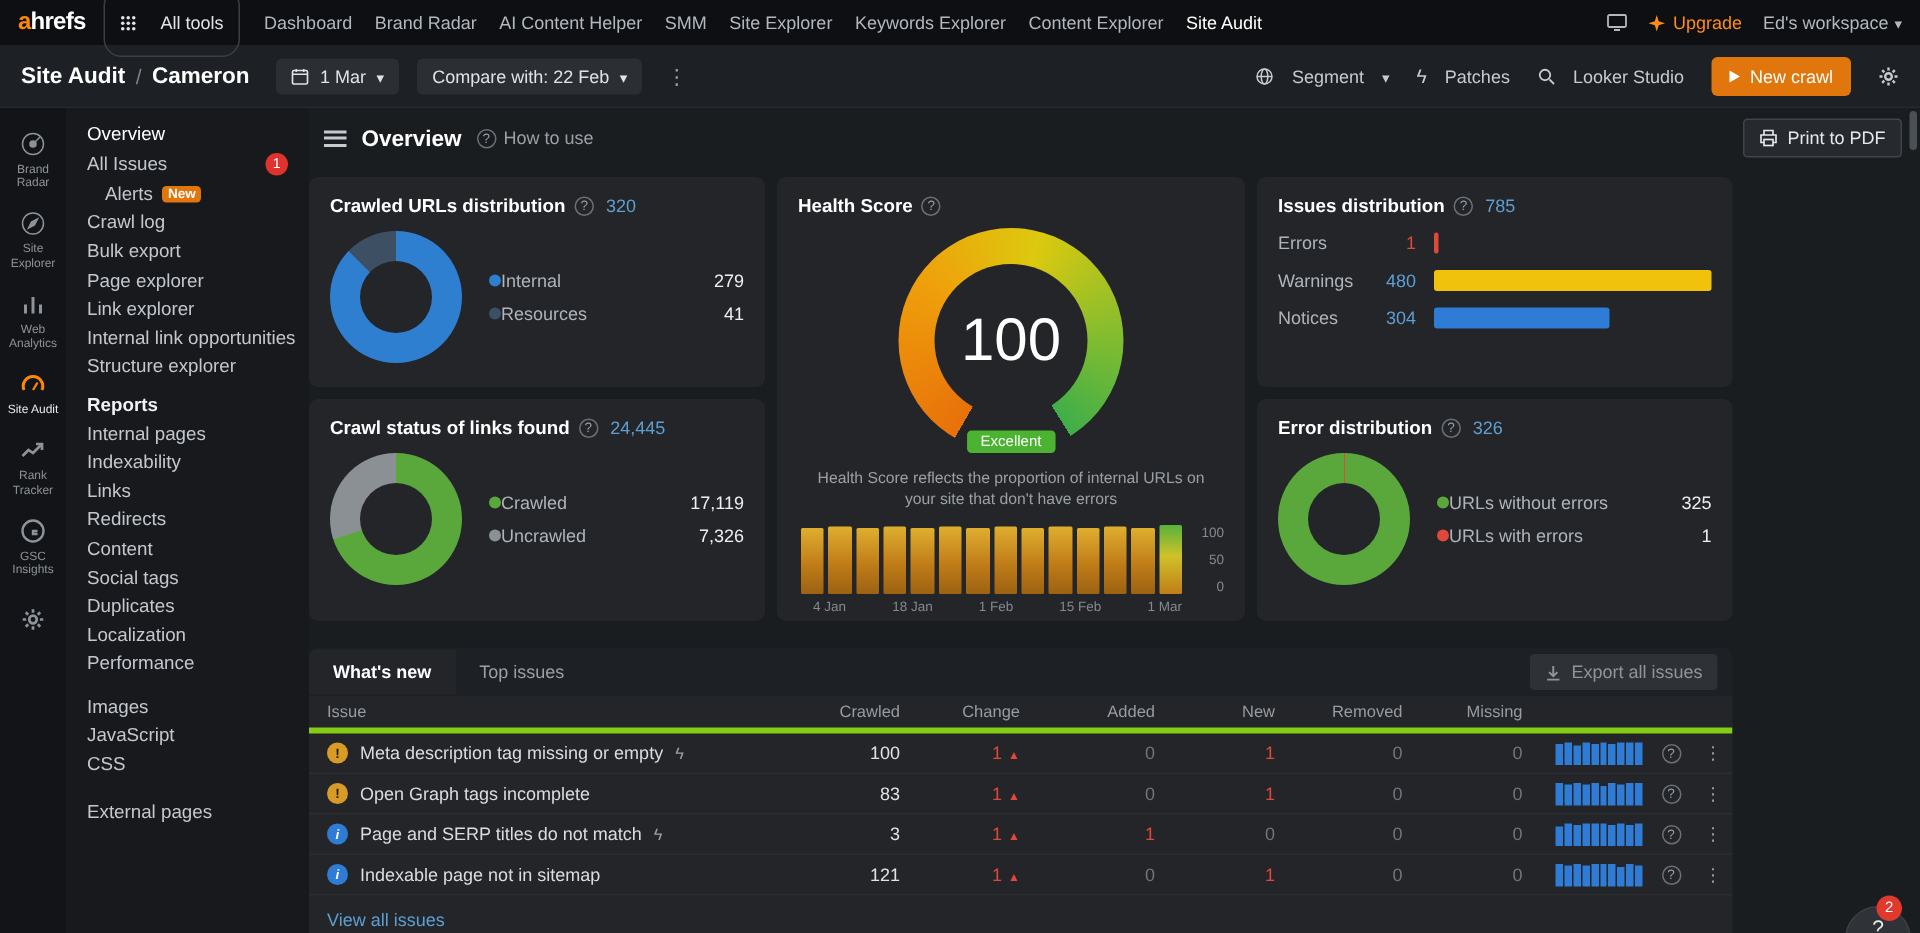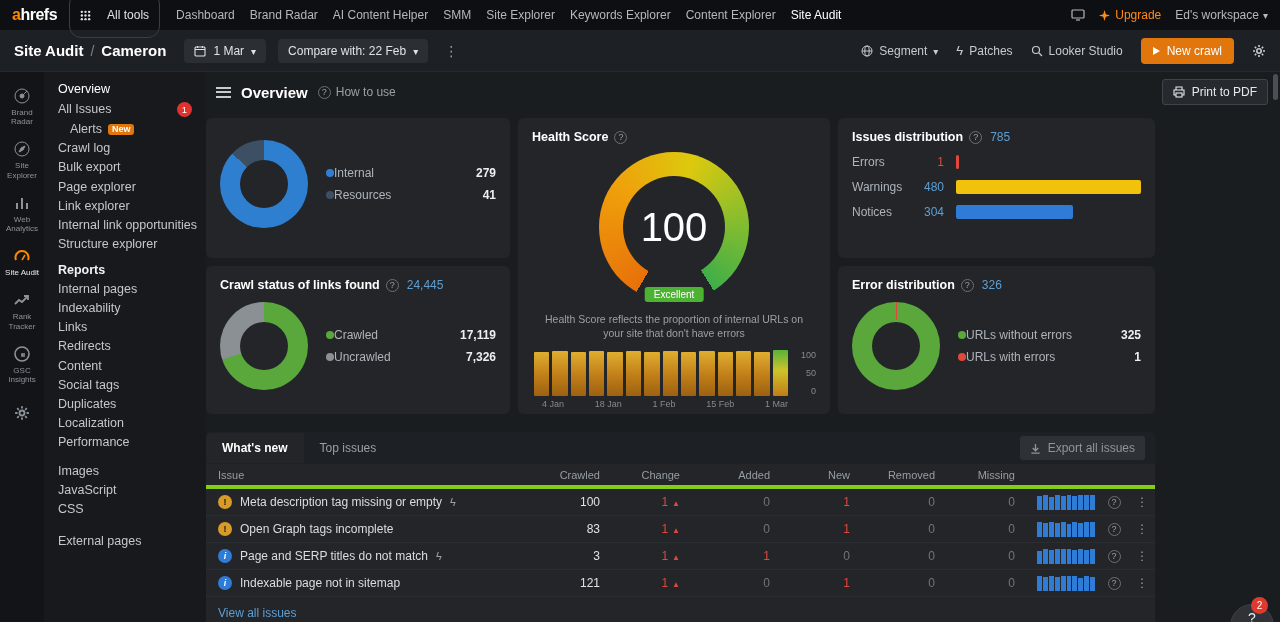--- a/index.html
+++ b/index.html
@@ -24,21 +24,21 @@
 
   
   .toolbar{height:42px;background:#1d2024;border-bottom:1px solid #26292e;display:flex;align-items:center;padding:0 14px;gap:12px}
   .crumbs{display:flex;align-items:center;gap:7px;margin-right:6px}
   .crumb-root,.crumb-cur{font-size:15px;font-weight:bold;color:#fff}
   .crumb-sep{color:#7d838a;font-size:14px}
   .pill{display:flex;align-items:center;gap:7px;background:#2b2f34;border-radius:4px;padding:5px 10px;color:#dfe2e6}
   .kebab{color:#9aa0a6;font-size:14px;padding:0 4px}
   .kebab::after{content:"⋮"}
   .toolbar-right{margin-left:auto;display:flex;align-items:center;gap:18px}
-  .tool-link{display:flex;align-items:center;gap:6px;color:#c6cbd1;text-decoration:none}
+  .tool-link{display:flex;align-items:center;gap:12px;color:#c6cbd1;text-decoration:none}
   .boltic::after{content:"ϟ";font-size:13px;color:#c6cbd1}
   .newcrawl{display:flex;align-items:center;gap:7px;background:#e0760c;color:#fff;border-radius:4px;padding:6px 12px}
   .play{width:0;height:0;border-left:7px solid #fff;border-top:4.5px solid transparent;border-bottom:4.5px solid transparent}
   .gearbtn{color:#c6cbd1}
 
   
   .layout{display:flex;height:550px}
 
   
   .rail{width:44px;background:#121417;display:flex;flex-direction:column;align-items:center;padding-top:8px;flex-shrink:0}
@@ -79,21 +79,21 @@
   .c1{grid-column:1;grid-row:1}.health{grid-column:2;grid-row:1/3}.c3{grid-column:3;grid-row:1}
   .c4{grid-column:1;grid-row:2}.c5{grid-column:3;grid-row:2}
 
   .donut-row{display:flex;align-items:center;gap:18px;margin-top:10px}
   .donut{width:88px;height:88px;border-radius:50%;position:relative;flex-shrink:0}
   .donut::after{content:"";position:absolute;inset:20px;border-radius:50%;background:#232529}
   .legend{flex:1}
   .legend-row{display:flex;align-items:center;padding:4px 0}
   .dot{width:8px;height:8px;border-radius:50%;flex-shrink:0}
   .l-label{color:#aeb4bb}
-  .l-val{margin-left:auto;color:#eceef1;font-weight:bold}
+  .l-val{margin-left:auto;color:#eceef1;font-weight:normal}
 
   
   .gauge{position:relative;width:150px;height:150px;margin:8px auto 0}
   .gauge-ring{position:absolute;inset:0;border-radius:50%;
     background:conic-gradient(from 210deg,#e8710a 0deg,#efa00b 95deg,#ddc90e 165deg,#86bd2e 235deg,#3fae49 298deg,transparent 298deg 360deg)}
   .gauge-ring::after{content:"";position:absolute;inset:24px;border-radius:50%;background:#232529}
   .score{position:absolute;inset:0;display:flex;align-items:center;justify-content:center;font-size:40px;color:#fff;z-index:1}
   .excellent{position:absolute;left:50%;bottom:0;transform:translateX(-50%);background:#4cb332;color:#fff;font-size:10px;padding:2px 9px;border-radius:3px;z-index:2;white-space:nowrap}
   .health-desc{margin:10px 6px 0;text-align:center;color:#9aa0a6;font-size:10.5px;line-height:1.35}
   .trend-row{display:flex;gap:6px;height:46px;margin-top:10px;padding-left:2px}
@@ -394,20 +394,25 @@
             <path d="M3 4V1h6v3M3 9H1V4h10v5H9"></path>
             <rect x="3" y="7" width="6" height="4"></rect>
           </svg>
         <span data-interactable="false">Print to PDF</span>
       </button>
     </div>
 
     <div class="grid" data-interactable="false">
 
       <section class="card c1" data-interactable="false">
+        <div class="card-head">
+          <span class="card-title" data-interactable="false">Crawled URLs distribution</span>
+          <span class="qi" data-interactable="true"></span>
+          <a class="count" data-interactable="true">320</a>
+        </div>
         <div class="donut-row">
           <div class="donut" data-interactable="false" style="background: conic-gradient(rgb(47, 127, 209) 0deg, rgb(47, 127, 209) 313.875deg, rgb(61, 79, 99) 313.875deg, rgb(61, 79, 99) 360deg);"></div>
           <div class="legend" data-interactable="false">
             <div class="legend-row" data-interactable="true">
               <span class="dot" data-interactable="false" style="background: rgb(47, 127, 209);"></span>
               <span class="l-label" data-interactable="false">Internal</span>
               <span class="l-val" data-interactable="false">279</span>
             </div>
             <div class="legend-row" data-interactable="true">
               <span class="dot" data-interactable="false" style="background: rgb(61, 79, 99);"></span>

